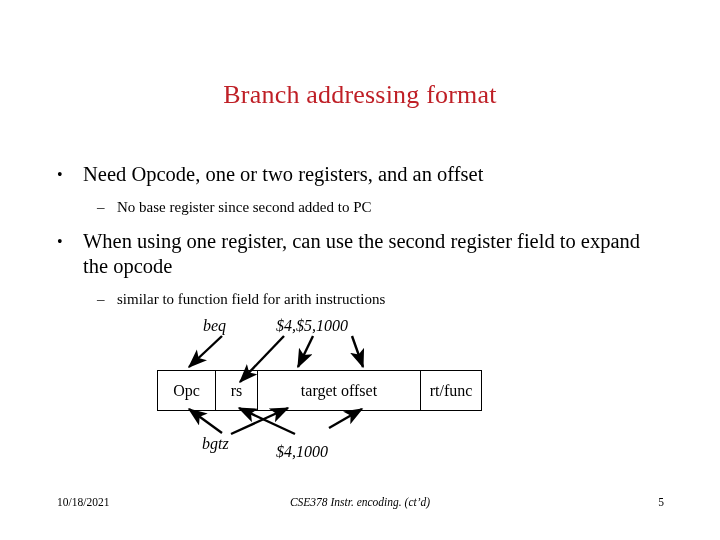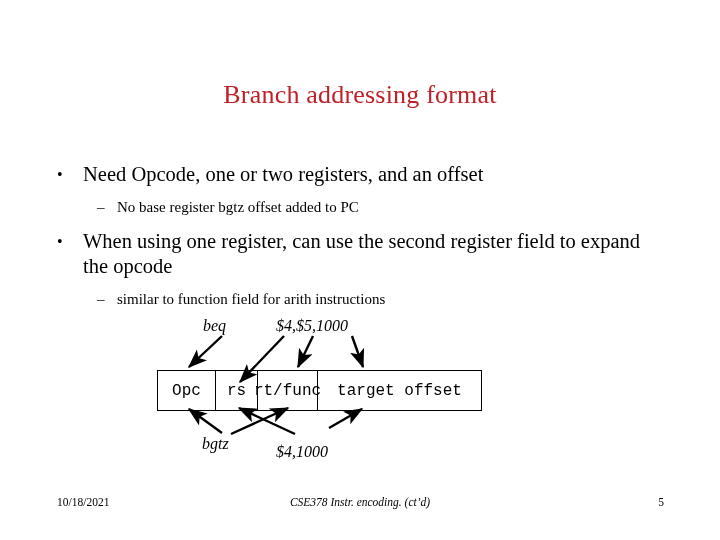--- a/index.html
+++ b/index.html
@@ -95,21 +95,20 @@
     background: #fff;
   }
   .cell {
     display: flex;
     align-items: center;
     justify-content: center;
     font-size: 16px;
     box-sizing: border-box;
     border-right: 1.6px solid #000;
     white-space: nowrap;
-    font-family: Liberation Mono, monospace;
   }
   .cell:last-child { border-right: none; }
   .cell-opc    { width: 58px; }
   .cell-rs     { width: 42px; }
   .cell-rtfunc { width: 60px; }
   .cell-target { flex: 1 1 auto; }
 
   
   #footer-date {
     position: absolute;
@@ -140,41 +139,41 @@
 
   <div id="slide-title">Branch addressing format</div>
 
   <div class="bullet-l1" style="left:57px; top:162px; width:560px;">
     <span class="marker">•</span>
     <span class="btext">Need Opcode, one or two registers, and an offset</span>
   </div>
 
   <div class="bullet-l2" style="left:97px; top:198px; width:520px;">
     <span class="marker">–</span>
-    <span class="btext">No base register bgtz offset added to PC</span>
+    <span class="btext">No base register since second added to PC</span>
   </div>
 
   <div class="bullet-l1" style="left:57px; top:229px; width:600px;">
     <span class="marker">•</span>
     <span class="btext">When using one register, can use the second register field to expand the opcode</span>
   </div>
 
   <div class="bullet-l2" style="left:97px; top:290px; width:520px;">
     <span class="marker">–</span>
     <span class="btext">similar to function field for arith instructions</span>
   </div>
 
   <div class="lbl" style="left:203px; top:318px;">beq</div>
   <div class="lbl" style="left:276px; top:318px;">$4,$5,1000</div>
 
   <div id="field-box">
     <div class="cell cell-opc">Opc</div>
     <div class="cell cell-rs">rs</div>
+    <div class="cell cell-target">target offset</div>
     <div class="cell cell-rtfunc">rt/func</div>
-    <div class="cell cell-target">target offset</div>
   </div>
 
   <div class="lbl" style="left:202px; top:436px;">bgtz</div>
   <div class="lbl" style="left:276px; top:436px;margin-top:8px;">$4,1000</div>
 
   <svg id="diagram" viewBox="0 0 720 540" xmlns="http://www.w3.org/2000/svg">
     <defs>
       <marker id="arrowhead" markerWidth="9" markerHeight="9" refX="7.4" refY="3.1" orient="auto" markerUnits="strokeWidth">
         <path d="M0,0 L8,3.1 L0,6.2 L1.9,3.1 z" fill="#000"></path>
       </marker>

